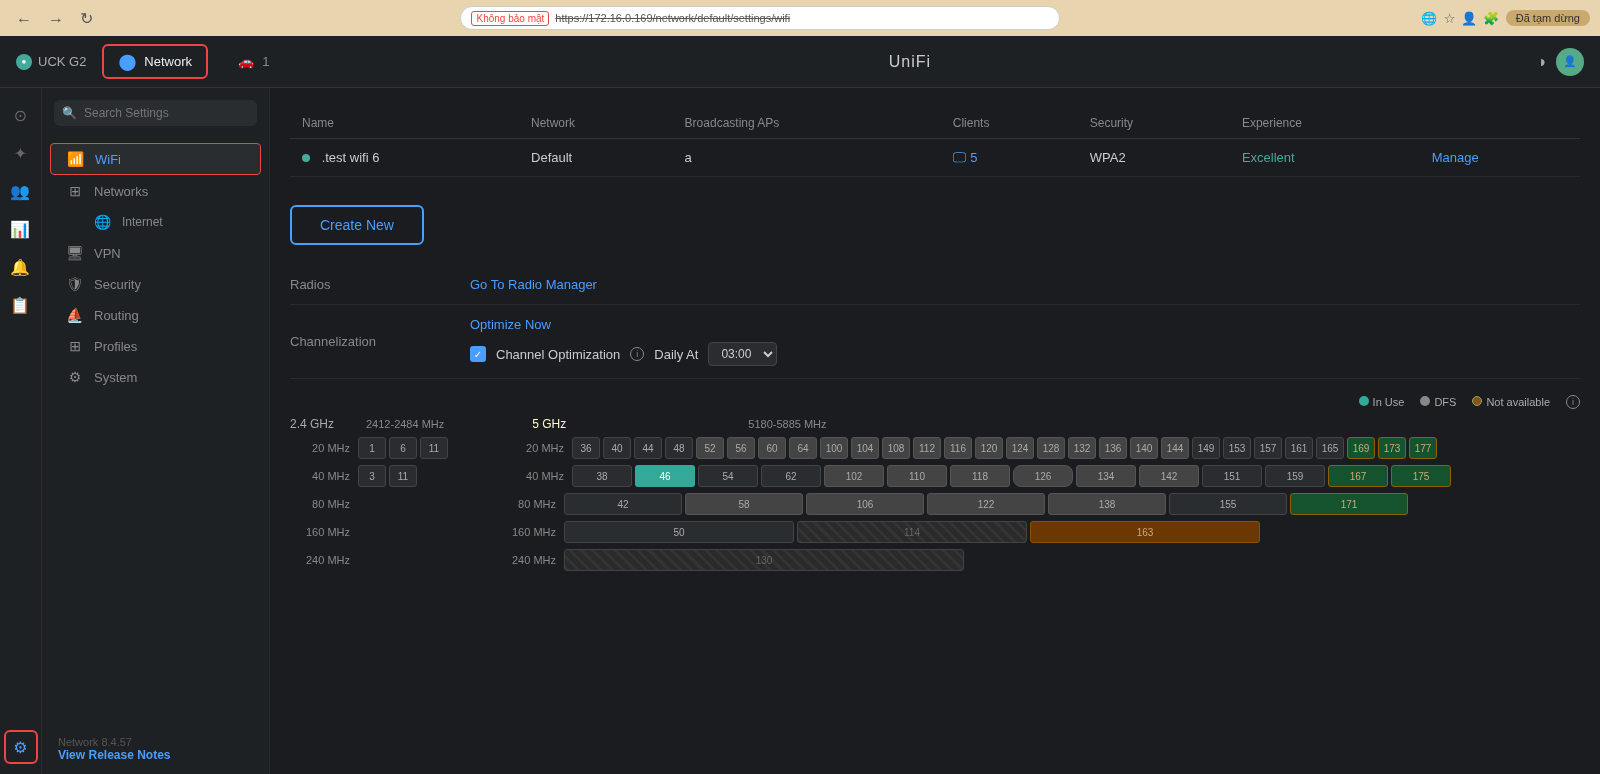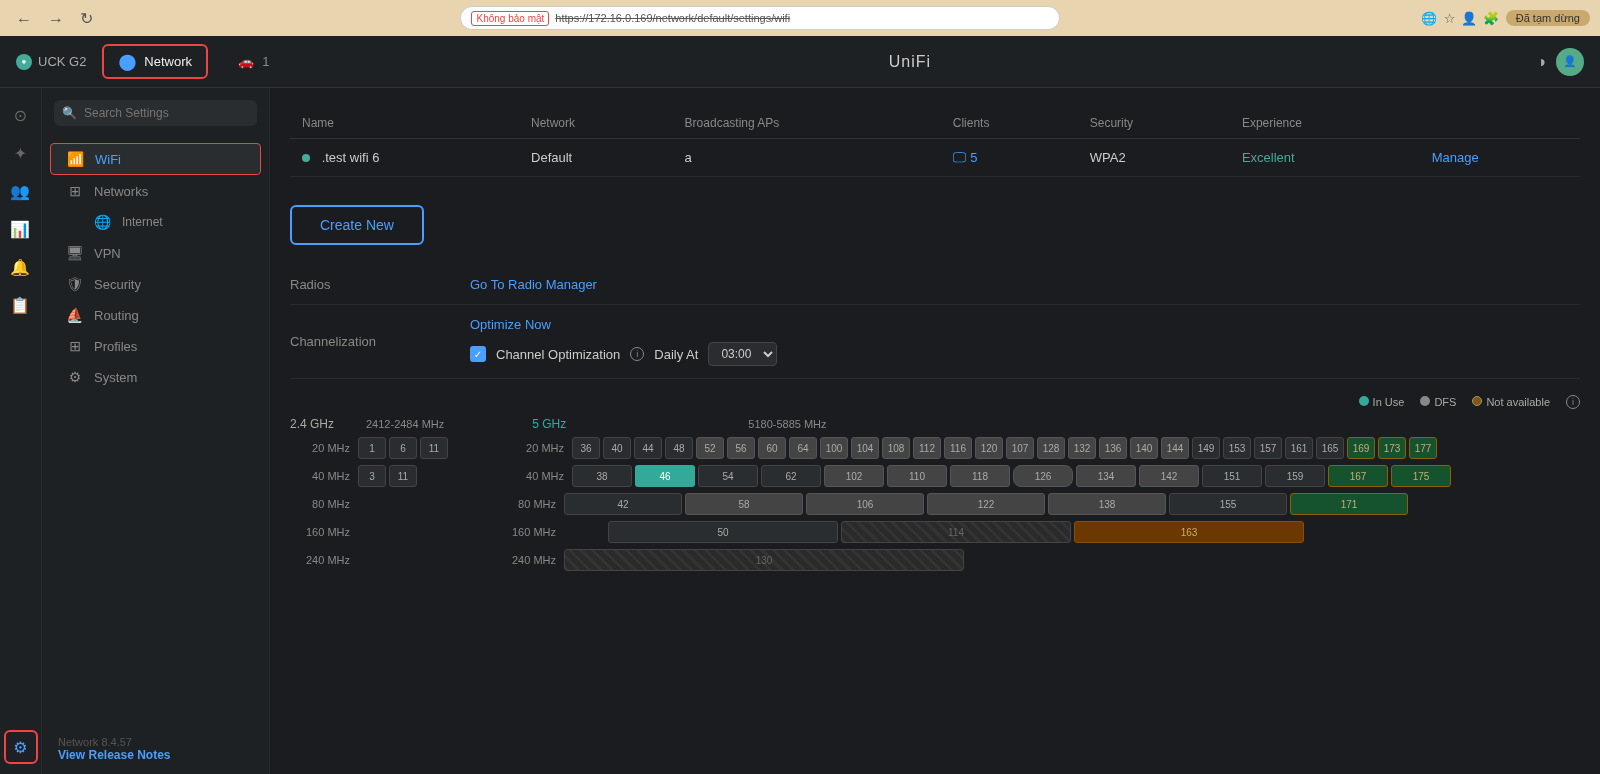--- a/index.html
+++ b/index.html
@@ -278,21 +278,21 @@
           <span><span class="legend-dot legend-green"></span><span>In Use</span></span>
           <span><span class="legend-dot legend-gray"></span><span>DFS</span></span>
           <span><span class="legend-dot legend-orange"></span><span>Not available</span></span>
           <span class="info-icon">i</span>
         </div>
       </div>
 
       <div class="freq-row">
         <div style="width:60px; color:#aaa; font-size:12px; font-weight:500;">2.4 GHz</div>
         <div style="color:#888; font-size:11px; margin-left:8px;">2412-2484 MHz</div>
-        <div style="width:200px; color:#14b8a6; font-size:12px; font-weight:500; margin-left:80px;">5 GHz</div>
+        <div style="width:200px; color:#fef9c3; font-size:12px; font-weight:500; margin-left:80px;">5 GHz</div>
         <div style="color:#888; font-size:11px; margin-left:8px;">5180-5885 MHz</div>
       </div>
 
       <div class="freq-row">
         <div class="freq-label">20 MHz</div>
         <div class="channel-chips" style="width:120px;">
           <div class="chip chip-default">1</div>
           <div class="chip chip-default">6</div>
           <div class="chip chip-default">11</div>
         </div>
@@ -306,21 +306,21 @@
           <div class="chip chip-dfs">52</div>
           <div class="chip chip-dfs">56</div>
           <div class="chip chip-dfs">60</div>
           <div class="chip chip-dfs">64</div>
           <div class="chip chip-dfs">100</div>
           <div class="chip chip-dfs">104</div>
           <div class="chip chip-dfs">108</div>
           <div class="chip chip-dfs">112</div>
           <div class="chip chip-dfs">116</div>
           <div class="chip chip-dfs">120</div>
-          <div class="chip chip-dfs">107</div>
+          <div class="chip chip-dfs">124</div>
           <div class="chip chip-dfs">128</div>
           <div class="chip chip-dfs">132</div>
           <div class="chip chip-dfs">136</div>
           <div class="chip chip-dfs">140</div>
           <div class="chip chip-dfs">144</div>
           <div class="chip chip-default">149</div>
           <div class="chip chip-default">153</div>
           <div class="chip chip-default">157</div>
           <div class="chip chip-default">161</div>
           <div class="chip chip-default">165</div>
@@ -368,21 +368,21 @@
           <div class="chip chip-dfs" style="min-width:118px;">138</div>
           <div class="chip chip-default" style="min-width:118px;">155</div>
           <div class="chip chip-gold-wide" style="min-width:118px;">171</div>
         </div>
       </div>
 
       <div class="freq-row">
         <div class="freq-label">160 MHz</div>
         <div style="width:140px;"></div>
         <div class="freq-label" style="width:50px;">160 MHz</div>
-        <div class="channel-chips" style="flex:1;margin-left:44px;">
+        <div class="channel-chips" style="flex:1;">
           <div class="chip chip-default" style="min-width:230px;">50</div>
           <div class="chip chip-hatch" style="min-width:230px;">114</div>
           <div class="chip chip-gold-wide" style="min-width:230px; background: #6a3800; border:1px solid #8a5000; color:#ca7;">163</div>
         </div>
       </div>
 
       <div class="freq-row">
         <div class="freq-label">240 MHz</div>
         <div style="width:140px;"></div>
         <div class="freq-label" style="width:50px;">240 MHz</div>

